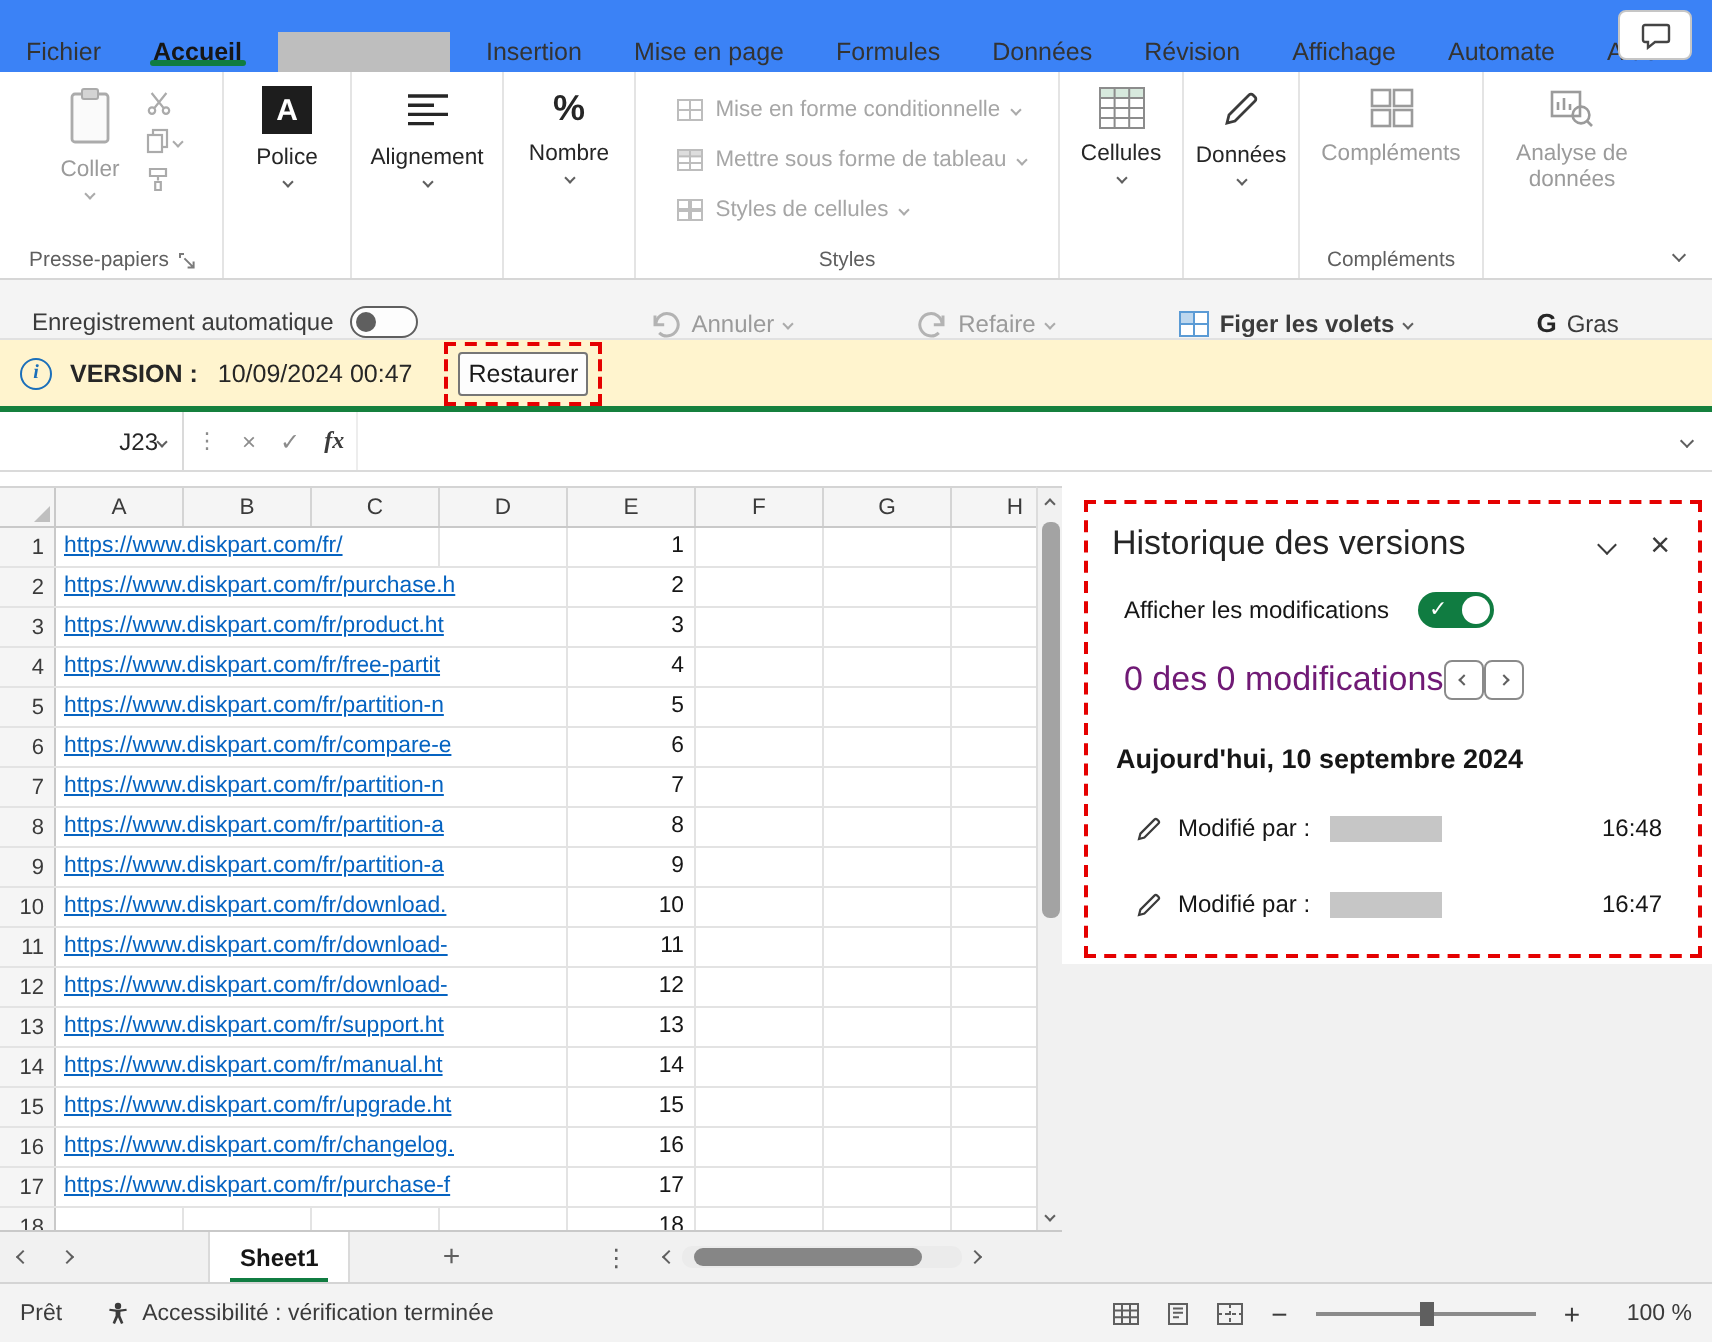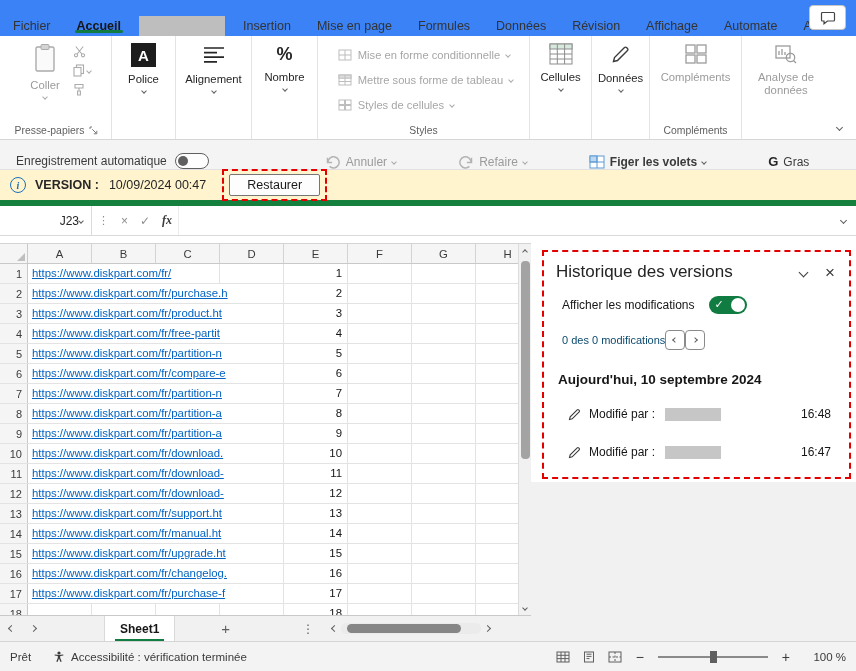--- a/index.html
+++ b/index.html
@@ -46,27 +46,27 @@
   .qat-item { display:flex; align-items:center; gap:5px; padding:0 8px; white-space:nowrap; }
   .tog-off { width:34px; height:16px; border:1px solid #5f5f5f; border-radius:8px; position:relative; background:#fdfdfd; margin-left:3px; }
   .tog-off::after { content:""; position:absolute; left:2px; top:2px; width:10px; height:10px; border-radius:50%; background:#5f5f5f; }
   .vdiv { width:1px; height:18px; background:#D0D0D0; margin:0 4px; }
   .bold-g { font-weight:800; font-size:13px; color:#262626; }
   .qat-more { display:flex; flex-direction:column; align-items:center; margin-left:10px; }
   .qat-more .bar { width:8px; height:1.5px; background:#5f5f5f; margin-bottom:2px; }
   .flip { transform:scaleX(-1); }
 
   
-  .vbar { height:36px; background:#FFF4CE; border-bottom:6px solid #15803d; display:flex; align-items:center; padding:0 10px; }
+  .vbar { height:36px; background:#FFF4CE; border-bottom:3px solid #15803d; display:flex; align-items:center; padding:0 10px; }
   .info-icon { width:16px; height:16px; border:1.4px solid #1B6FBA; border-radius:50%; color:#1B6FBA; display:flex; align-items:center; justify-content:center; font-size:10px; font-weight:700; margin-right:9px; flex:none; }
   .info-icon::after { content:"i"; font-family:"Liberation Serif","DejaVu Serif",serif; font-style:italic; }
   .vlabel { font-weight:700; font-size:12.5px; margin-right:10px; }
   .vtime { font-size:12.5px; }
   .restore-wrap { border:2px dashed #E50000; padding:3px 5px; margin-left:16px; display:inline-flex; }
-  .restore-btn { background:#FDFDFD; border:1px solid #767676; border-radius:2px; padding:3px 17px; font-size:12.5px; font-family:inherit; color:#1a1a1a; }
+  .restore-btn { background:#FDFDFD; border:1px solid #767676; border-radius:2px; padding:3px 4px; font-size:12.5px; font-family:inherit; color:#1a1a1a; }
 
   
   .frow { height:30px; display:flex; align-items:center; border-bottom:1px solid #DADADA; background:#fff; }
   .namebox { width:92px; height:100%; display:flex; align-items:center; justify-content:flex-end; padding:0 8px 0 10px; border-right:1px solid #DADADA; font-size:12px; }
   .fsep { color:#8c8c8c; padding:0 6px; font-size:11px; }
   .fbtn { padding:0 6px; font-size:12px; color:#8c8c8c; }
   .fbtn.fx { color:#3b3b3b; font-style:italic; font-family:"Liberation Serif","DejaVu Serif",serif; font-weight:700; }
   .finput { flex:1; height:100%; border-left:1px solid #EDEDED; }
   .fexp { margin:0 10px 0 4px; }
 
@@ -109,21 +109,21 @@
   .task-pane { flex:1; display:flex; flex-direction:column; background:#fff; }
   .vh-panel { margin:7px 5px 0 11px; border:2px dashed #E50000; background:#fff; padding:10px 12px 6px; }
   .vh-title-row { display:flex; align-items:center; margin-bottom:14px; }
   .vh-title { font-size:17px; color:#242424; flex:1; }
   .vh-title-row .chev { margin-right:18px; color:#3b3b3b; }
   .vh-close { font-size:17px; color:#3b3b3b; line-height:1; padding-right:2px; }
   .vh-toggle-row { display:flex; align-items:center; gap:14px; margin:0 0 16px; padding-left:6px; font-size:12px; color:#161616; }
   .tog-on { width:38px; height:18px; border-radius:9px; background:#107C41; position:relative; flex:none; }
   .tog-on .tick { position:absolute; left:6px; top:1.5px; color:#fff; font-size:11px; }
   .tog-on .knob { position:absolute; right:2px; top:2px; width:14px; height:14px; border-radius:50%; background:#fff; }
-  .vh-counter-row { display:flex; align-items:center; gap:0; margin:0 0 22px; padding-left:6px; font-size:11px; color:#0c4a6e; }
+  .vh-counter-row { display:flex; align-items:center; gap:0; margin:0 0 22px; padding-left:6px; font-size:17px; color:#701a75; }
   .vh-counter-row .nav-circle:first-of-type { margin-left:14px; }
   .nav-circle { width:20px; height:20px; border:1px solid #8a8a8a; border-radius:4px; background:#fff; display:flex; align-items:center; justify-content:center; color:#555; }
   .vh-date { font-size:13.5px; font-weight:700; color:#161616; margin:0 0 8px; padding-left:2px; }
   .vh-entry { display:flex; align-items:center; gap:8px; height:38px; padding:0 6px 0 12px; font-size:12px; color:#161616; }
   .redact-block { width:56px; height:13px; background:#C6C6C6; margin-left:2px; }
   .vh-entry-time { margin-left:auto; }
   .pane-fill { flex:1; background:#F1F1F1; margin-top:3px; }
 
   
   .status { height:30px; background:#F3F3F3; border-top:1px solid #D4D4D4; display:flex; align-items:center; font-size:11.5px; color:#3b3b3b; padding:0 10px; }

